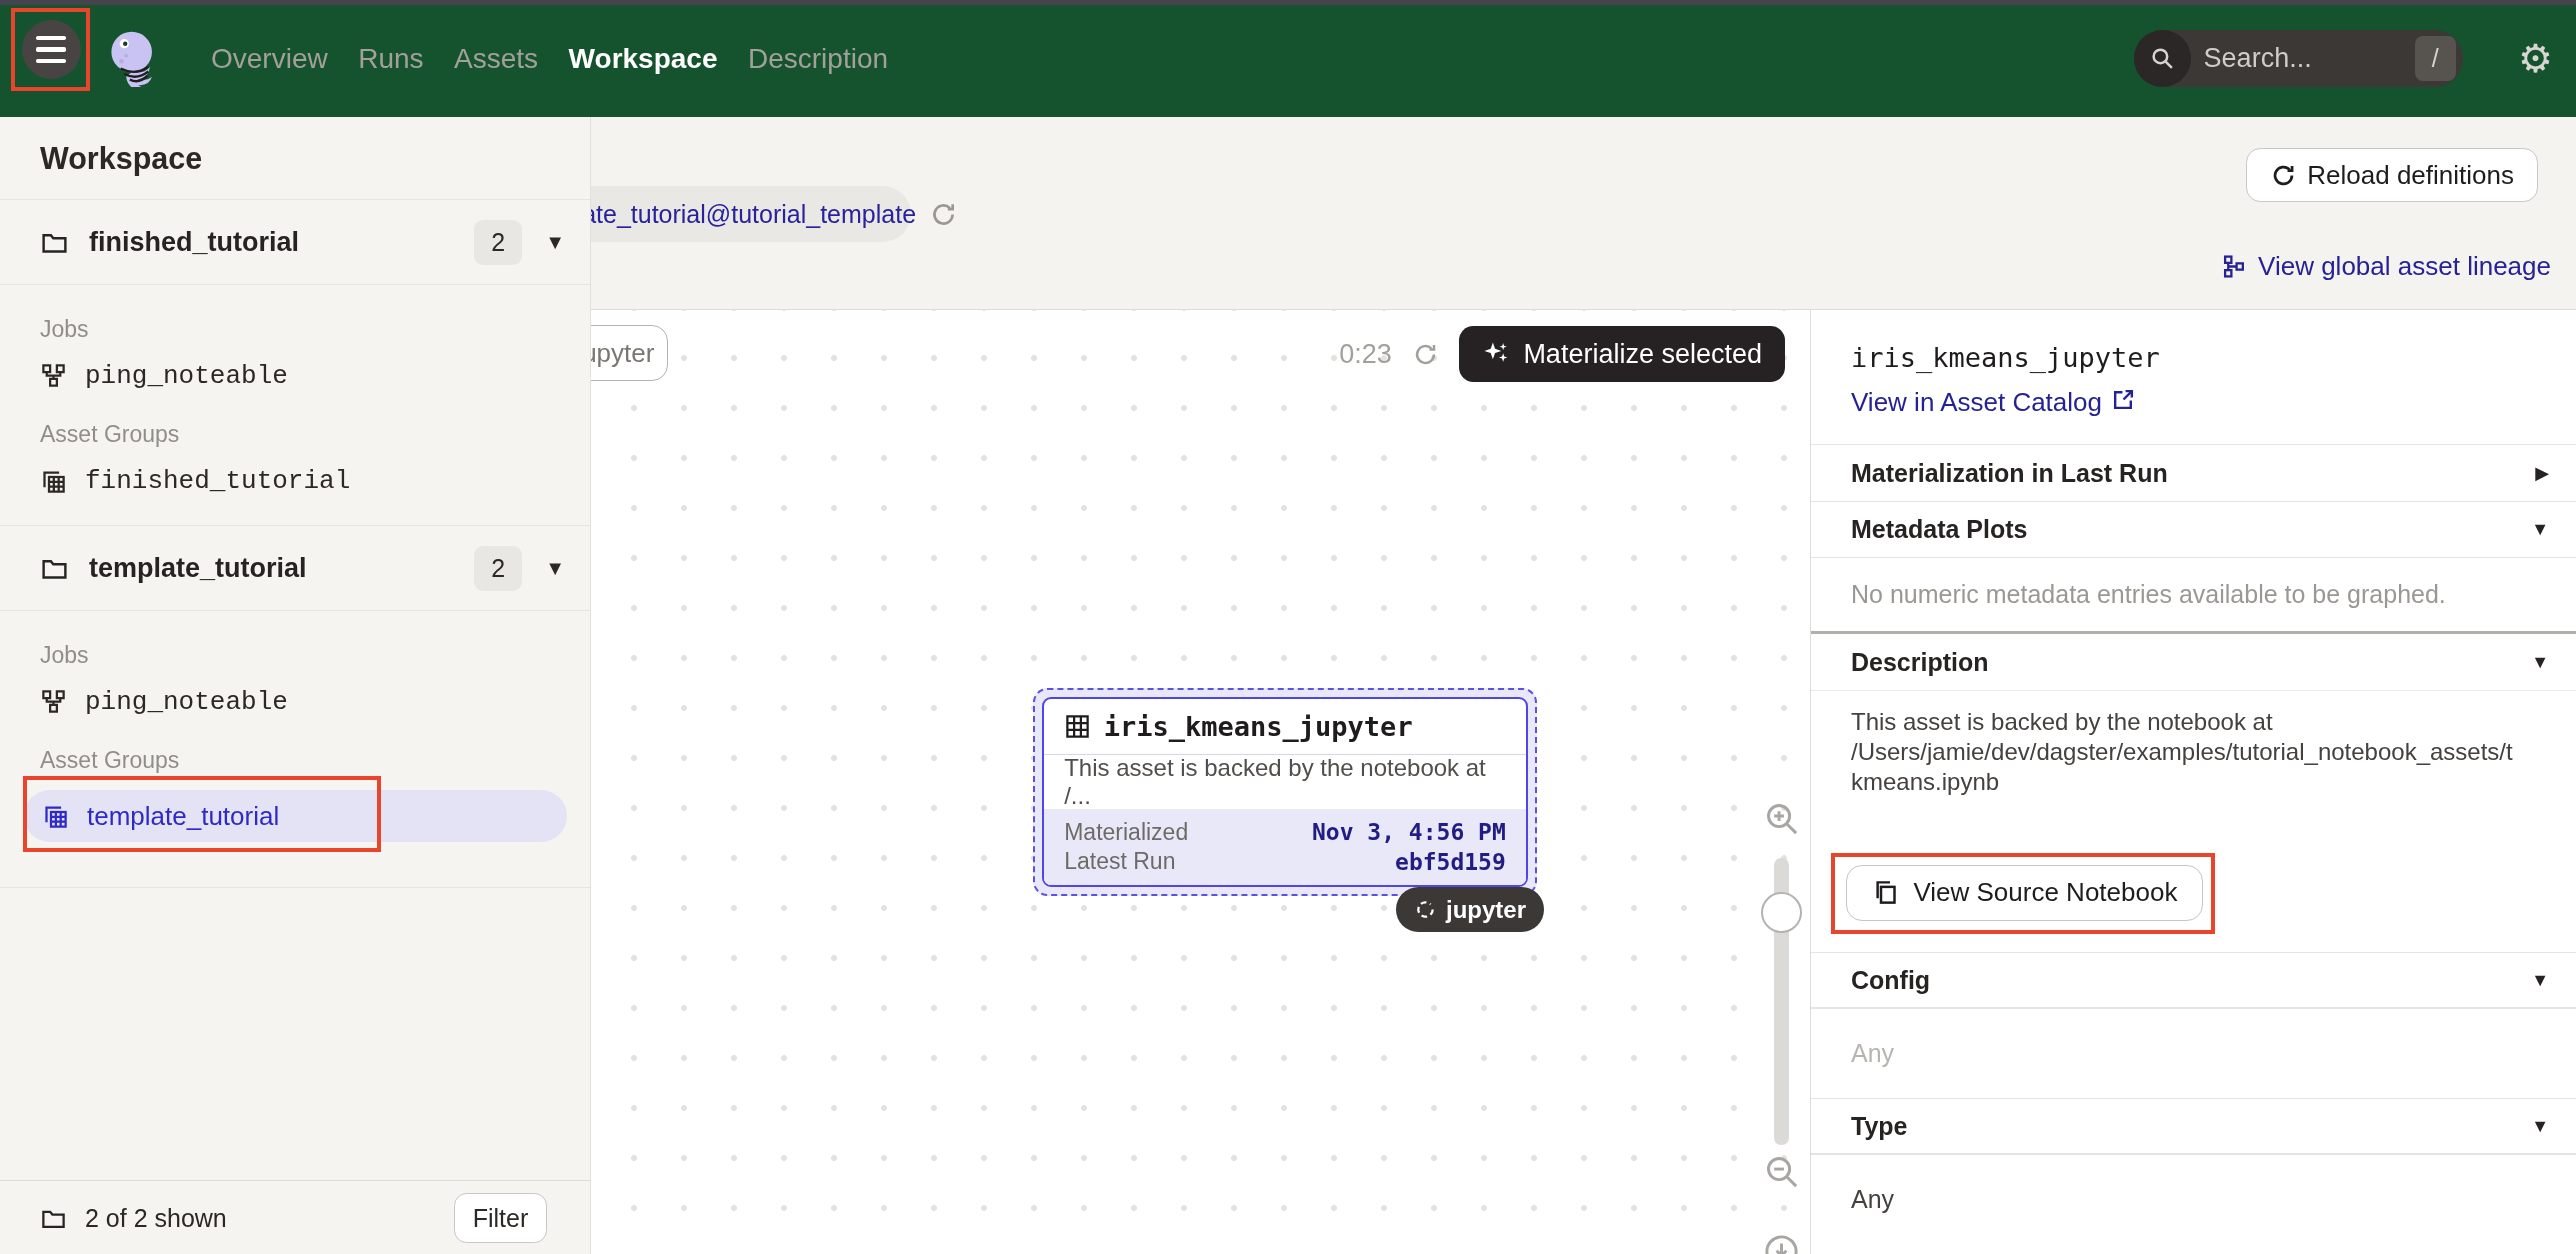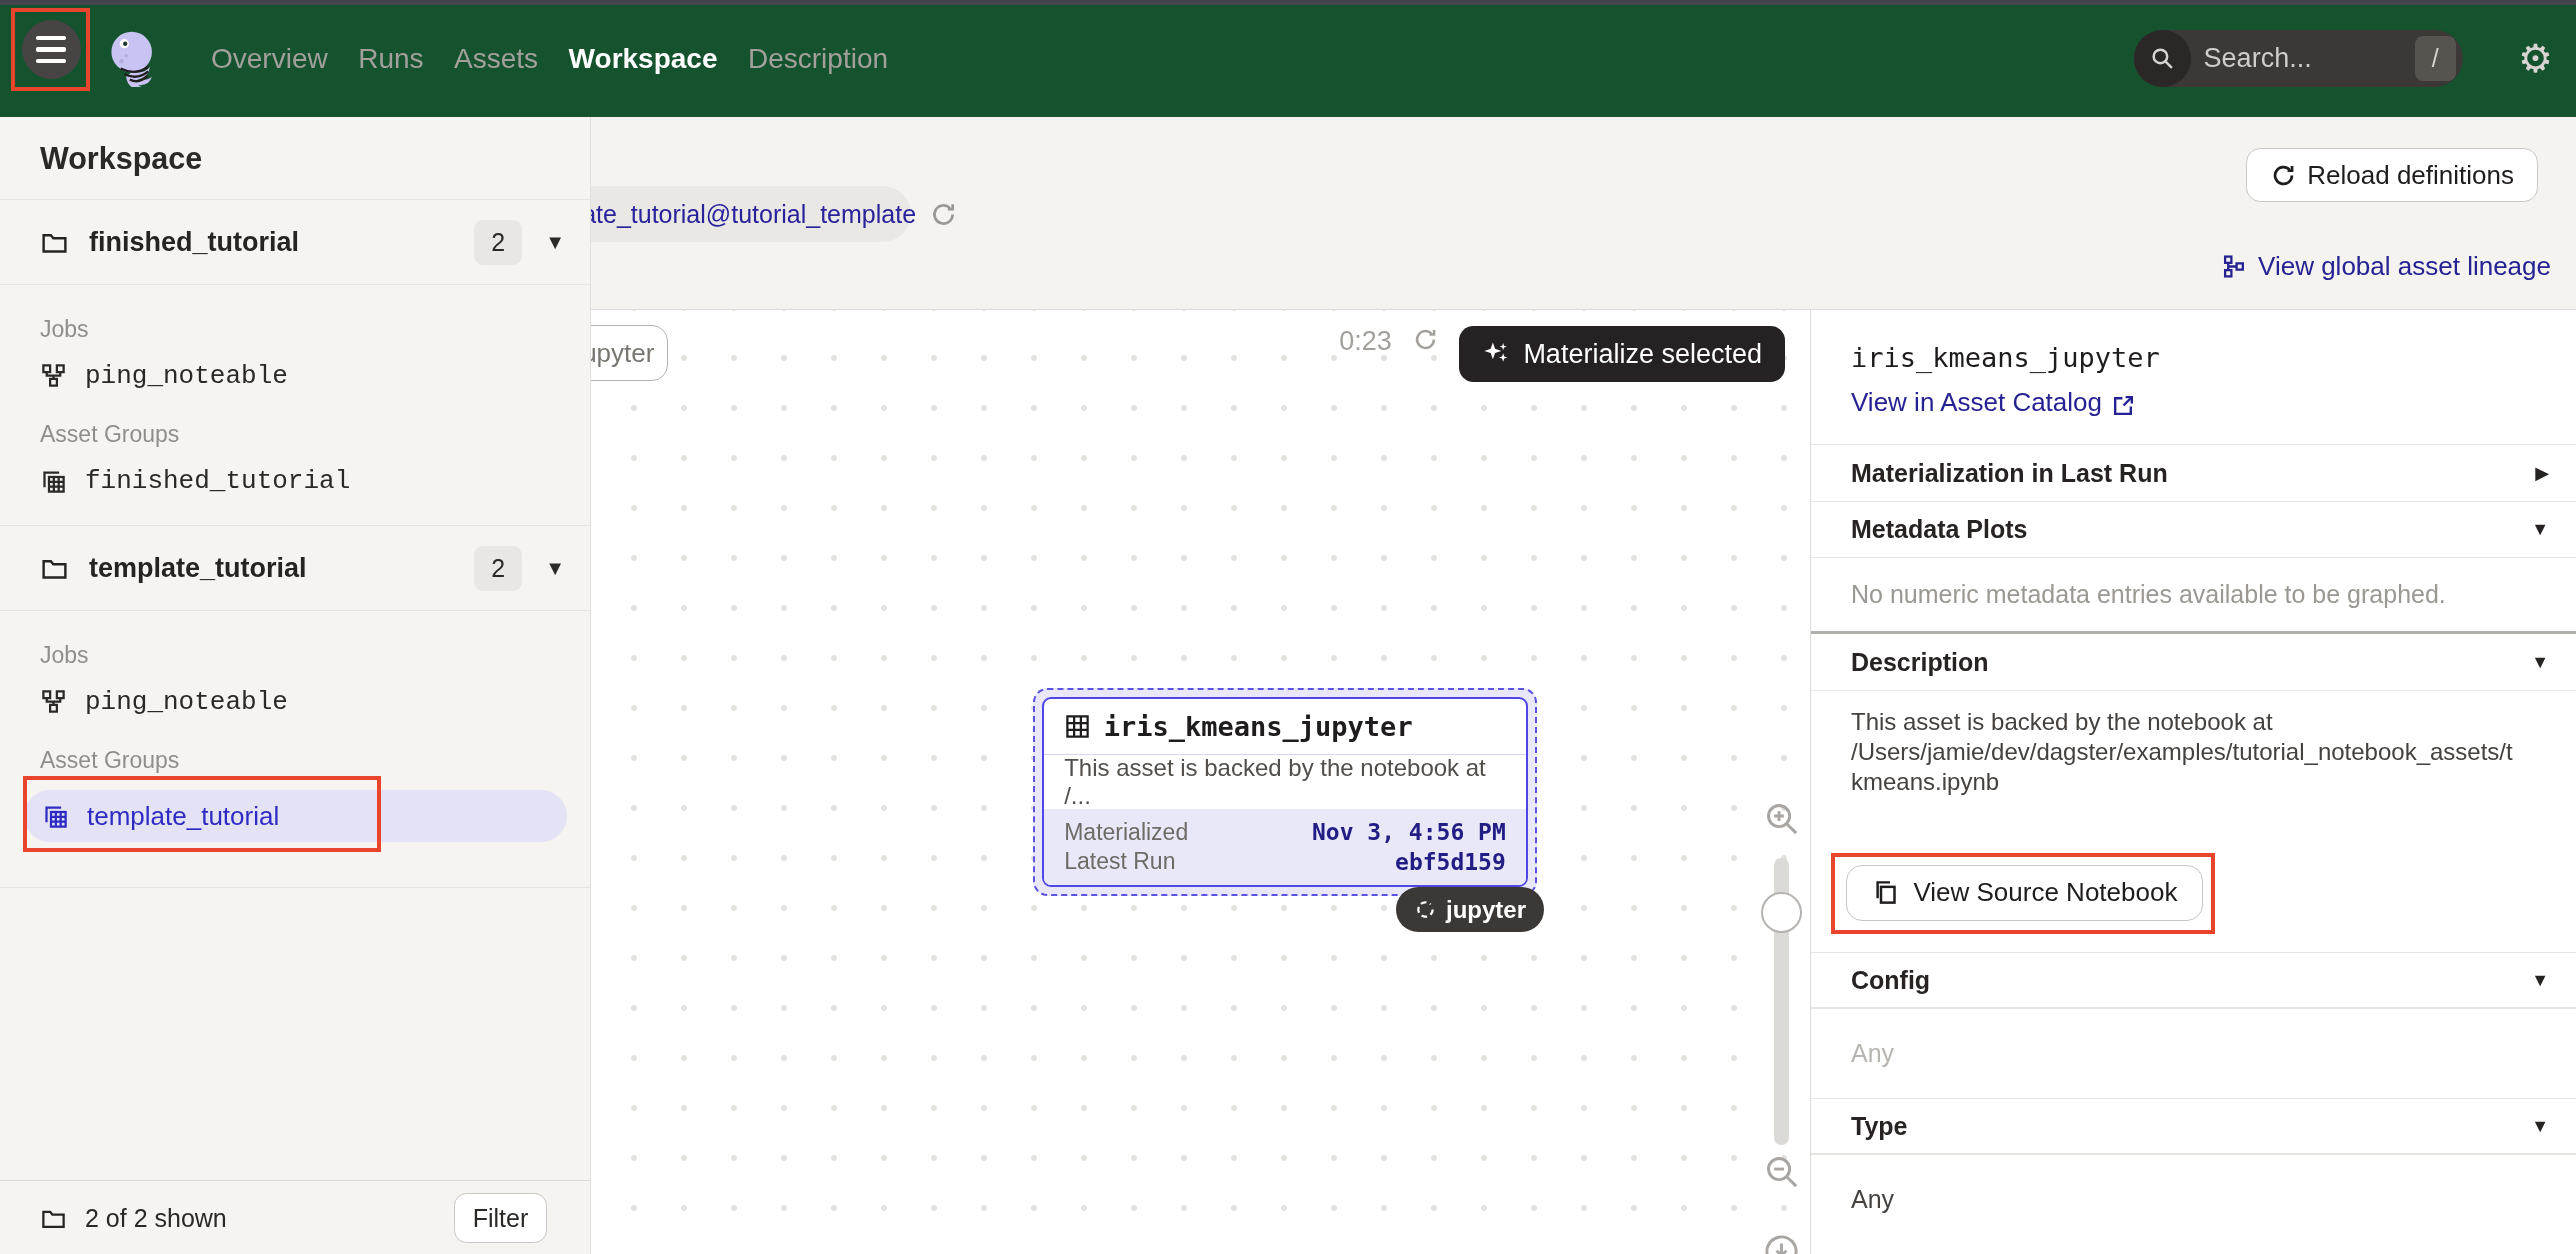--- a/index.html
+++ b/index.html
@@ -65,21 +65,21 @@
   .reload-btn { position:absolute; right:38px; top:31px; height:54px; border-radius:14.4px; border:1.8px solid #c8c6c3; background:#fff;
     display:flex; align-items:center; gap:10.8px; padding:0 23px; font-size:26px; color:#1f1c1d; cursor:pointer; }
   .lineage-link { position:absolute; right:25px; bottom:27px; display:flex; align-items:center; gap:10.8px;
     font-size:26px; color:var(--link,#262293); cursor:pointer; }
 
   .content-row { flex:1; display:flex; min-height:0; }
   .graph { position:relative; flex:1; overflow:hidden; border-right:1.8px solid #dedcd8;
     background-image:radial-gradient(#e4e2df 2.7px, transparent 3.1px); background-size:50px 50px; background-position:18px 23px; }
   .partial-pill { position:absolute; left:-83px; top:15.3px; width:160px; height:56px; border:1.8px solid #b5b3b0; border-radius:16px;
     background:#fff; color:#7a7772; font-size:26px; display:flex; align-items:center; justify-content:flex-end; padding-right:12.6px; }
-  .graph-toolbar { position:absolute; top:16px; right:25px; display:flex; gap:20px; }
+  .graph-toolbar { position:absolute; top:16px; right:25px; display:flex; align-items:center; gap:20px; }
   .timer { font-size:27px; color:#a3a09c; }
   .timer-refresh { color:#a3a09c; cursor:pointer; }
   .materialize-btn { height:56px; border-radius:14.4px; background:#262223; color:#fff; font-size:27px;
     display:flex; align-items:center; gap:12.6px; padding:0 23px; cursor:pointer; }
 
   .node-outer { position:absolute; left:442px; top:378px; width:504px; height:208px; border:2.7px dashed #5b52e0; border-radius:14.4px;
     background:#e9e8fb; padding:7.2px; cursor:pointer; }
   .node { width:100%; height:100%; border:2.7px solid var(--node-accent,#4f46e5); border-radius:9px; background:#fff;
     display:flex; flex-direction:column; overflow:hidden; }
   .node-head { height:56px; display:flex; align-items:center; gap:12.6px; padding:0 20px; border-bottom:0.9px solid #d7d5ef;
@@ -95,21 +95,21 @@
   .zoomctl { position:absolute; left:1170px; top:489px; width:41px; display:flex; flex-direction:column; align-items:center; color:#a8a5a2; }
   .zslider { position:relative; width:14.4px; height:287px; margin:20px 0 7.2px 0; border-radius:7.2px; background:#dcdad7; }
   .zhandle { position:absolute; left:-13.5px; top:34px; width:41px; height:41px; border-radius:50%; background:#fff; border:2.7px solid #b5b2af; cursor:grab; }
   .zoomctl .zi { cursor:pointer; }
   .zdown { margin-top:41px; }
 
   
   .panel { width:765px; background:#fff; display:flex; flex-direction:column; overflow:hidden; }
   .p-head { height:135px; padding:32px 0 0 40px; border-bottom:1.8px solid #e6e4e1; }
   .p-title { font-family:"DejaVu Sans Mono",monospace; font-size:27px; color:#1f1c1d; }
-  .p-cat { margin-top:14.4px; display:flex; align-items:flex-end; gap:9px; font-size:26px; color:var(--link,#262293); cursor:pointer; }
+  .p-cat { margin-top:14.4px; display:flex; align-items:flex-start; gap:9px; font-size:26px; color:var(--link,#262293); cursor:pointer; }
   .p-row { display:flex; align-items:center; padding:0 27px 0 40px; border-bottom:1.8px solid #e6e4e1; cursor:pointer; }
   .p-row .hd { font-size:25px; font-weight:600; color:#262322; }
   .p-row .caret { margin-left:auto; font-size:18px; color:#262322; }
   .r-mat { height:57px; }
   .r-meta { height:56px; }
   .p-empty { height:76px; display:flex; align-items:center; padding-left:40px; font-size:25px; color:#9b9894; border-bottom:3.6px solid #b2b0ad; }
   .r-desc { height:57px; border-bottom:1.8px solid #eceae7; }
   .p-desc { height:162px; padding:16px 36px 0 40px; font-size:24px; line-height:30px; color:#44413e; }
   .vsn-zone { position:relative; height:99px; }
   .vsn-box { left:20px; top:0px; width:384px; height:81px; }

